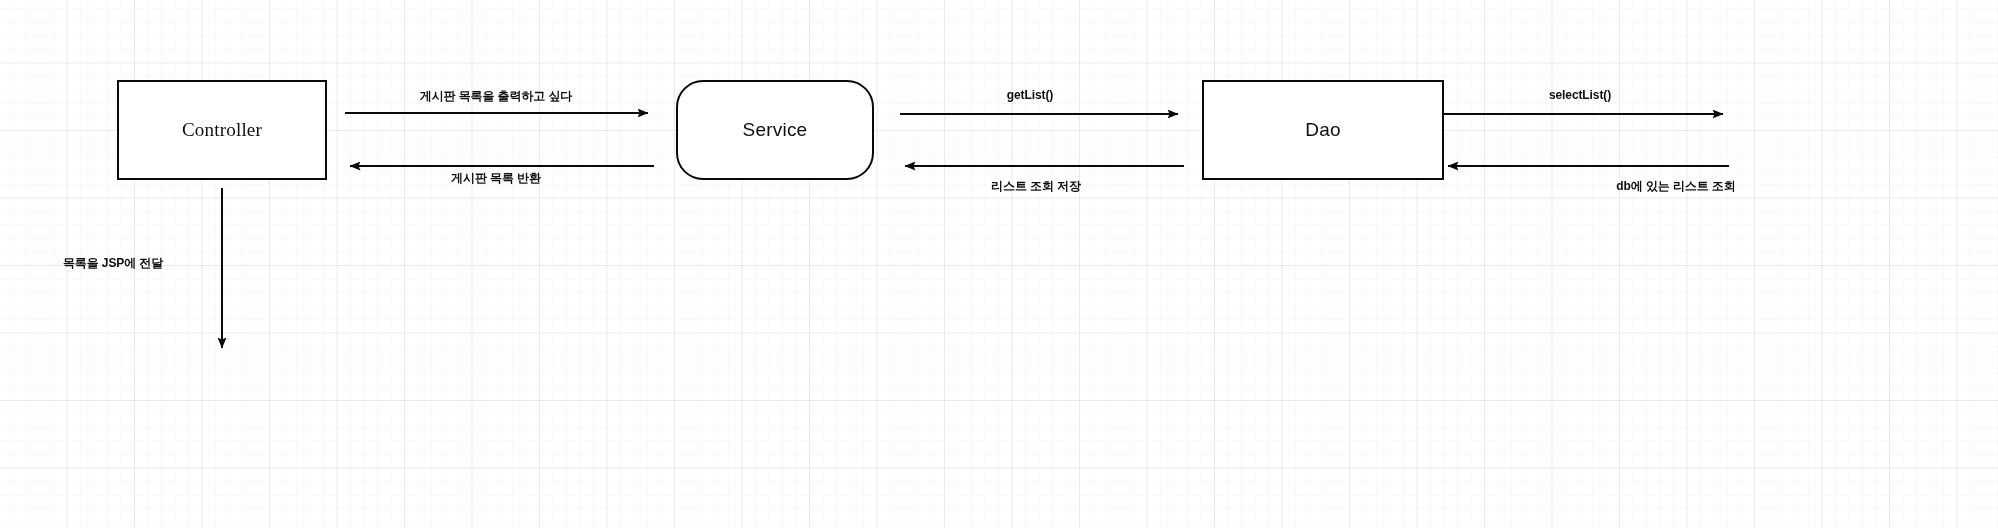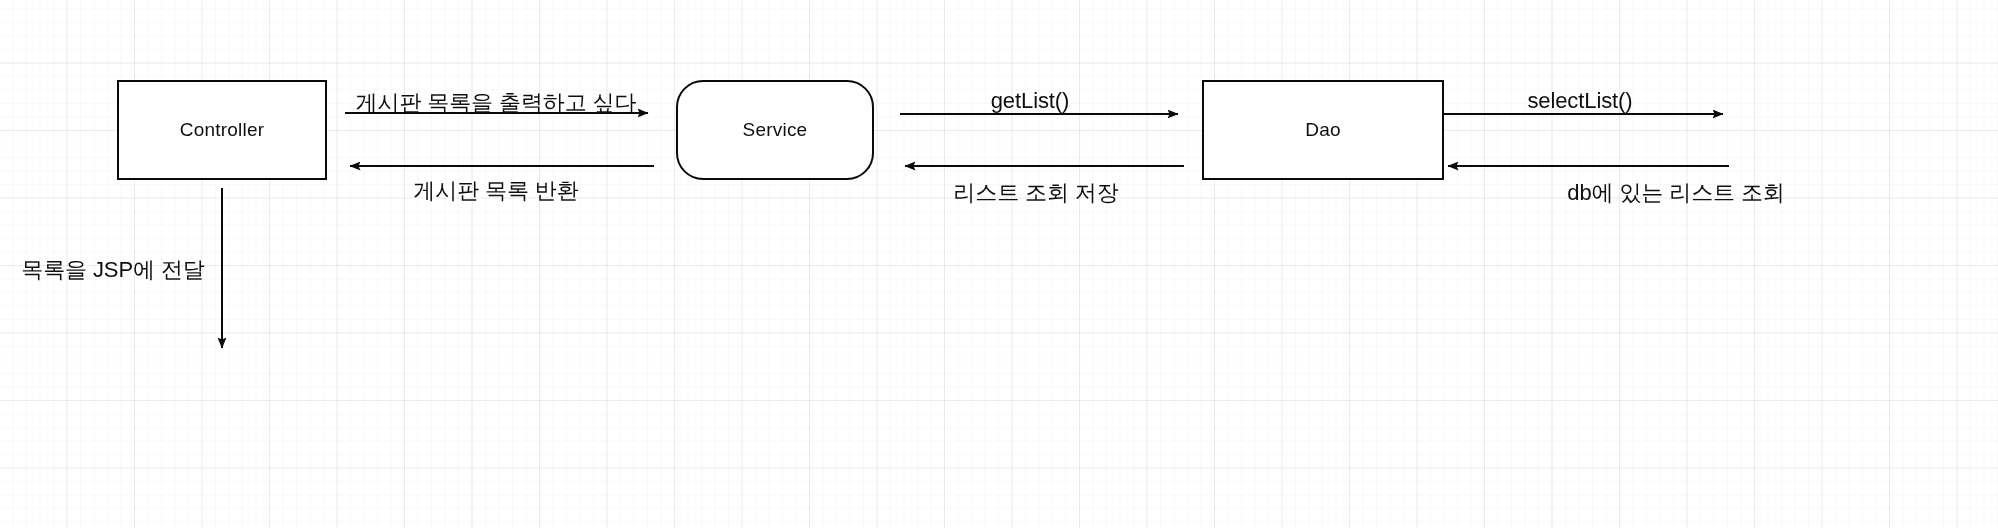--- a/index.html
+++ b/index.html
@@ -46,25 +46,26 @@
     justify-content: center;
   }
   .node-label {
     font-size: 19px;
     color: #0f0f0f;
     letter-spacing: 0.2px;
     white-space: nowrap;
   }
   .edge-label {
     position: absolute;
-    font-size: 22px;
+    font-size: 12px;
     color: #0f0f0f;
     white-space: nowrap;
     transform: translateX(-50%);
     letter-spacing: -0.1px;
+    font-weight: bold;
   }
 </style>
 </head>
 <body>
 
 <div id="canvas">
 
   <svg id="svg-layer" viewBox="0 0 1998 528" xmlns="http://www.w3.org/2000/svg">
     <defs>
       <marker id="arrow-r" markerWidth="11" markerHeight="9" refX="10.5" refY="4.5" orient="auto" markerUnits="userSpaceOnUse">
@@ -86,37 +87,37 @@
 
     <line x1="1184" y1="166" x2="905" y2="166" stroke="#0a0a0a" stroke-width="2" marker-end="url(#arrow-l)"></line>
 
     <line x1="1438" y1="114" x2="1723" y2="114" stroke="#0a0a0a" stroke-width="2" marker-end="url(#arrow-r)"></line>
 
     <line x1="1729" y1="166" x2="1448" y2="166" stroke="#0a0a0a" stroke-width="2" marker-end="url(#arrow-l)"></line>
 
     <line x1="222" y1="188" x2="222" y2="348" stroke="#0a0a0a" stroke-width="2" marker-end="url(#arrow-d)"></line>
   </svg>
 
-  <div class="node-box" style="left:117px; top:80px; width:210px; height:100px;">
+  <div class="node-box" style="left:117px; top:80px; width:210px; height:100px;font-family:Liberation Serif, serif;">
     <span class="node-label">Controller</span>
   </div>
 
   <div class="node-box" style="left:676px; top:80px; width:198px; height:100px;border-radius:27px;">
     <span class="node-label">Service</span>
   </div>
 
   <div class="node-box" style="left:1202px; top:80px; width:242px; height:100px;">
     <span class="node-label">Dao</span>
   </div>
 
 
 
   <span class="edge-label" style="left:496px; top:88px;">게시판 목록을 출력하고 싶다</span>
 
-  <span class="edge-label" style="left:496px; top:176px;">게시판 목록 반환</span>
+  <span class="edge-label" style="left:496px; top:170px;">게시판 목록 반환</span>
 
   <span class="edge-label" style="left:1030px; top:88px;">getList()</span>
 
   <span class="edge-label" style="left:1036px; top:178px;">리스트 조회 저장</span>
 
   <span class="edge-label" style="left:1580px; top:88px;">selectList()</span>
 
   <span class="edge-label" style="left:1676px; top:178px;">db에 있는 리스트 조회</span>
 
   <span class="edge-label" style="left:113px; top:255px;">목록을 JSP에 전달</span>

